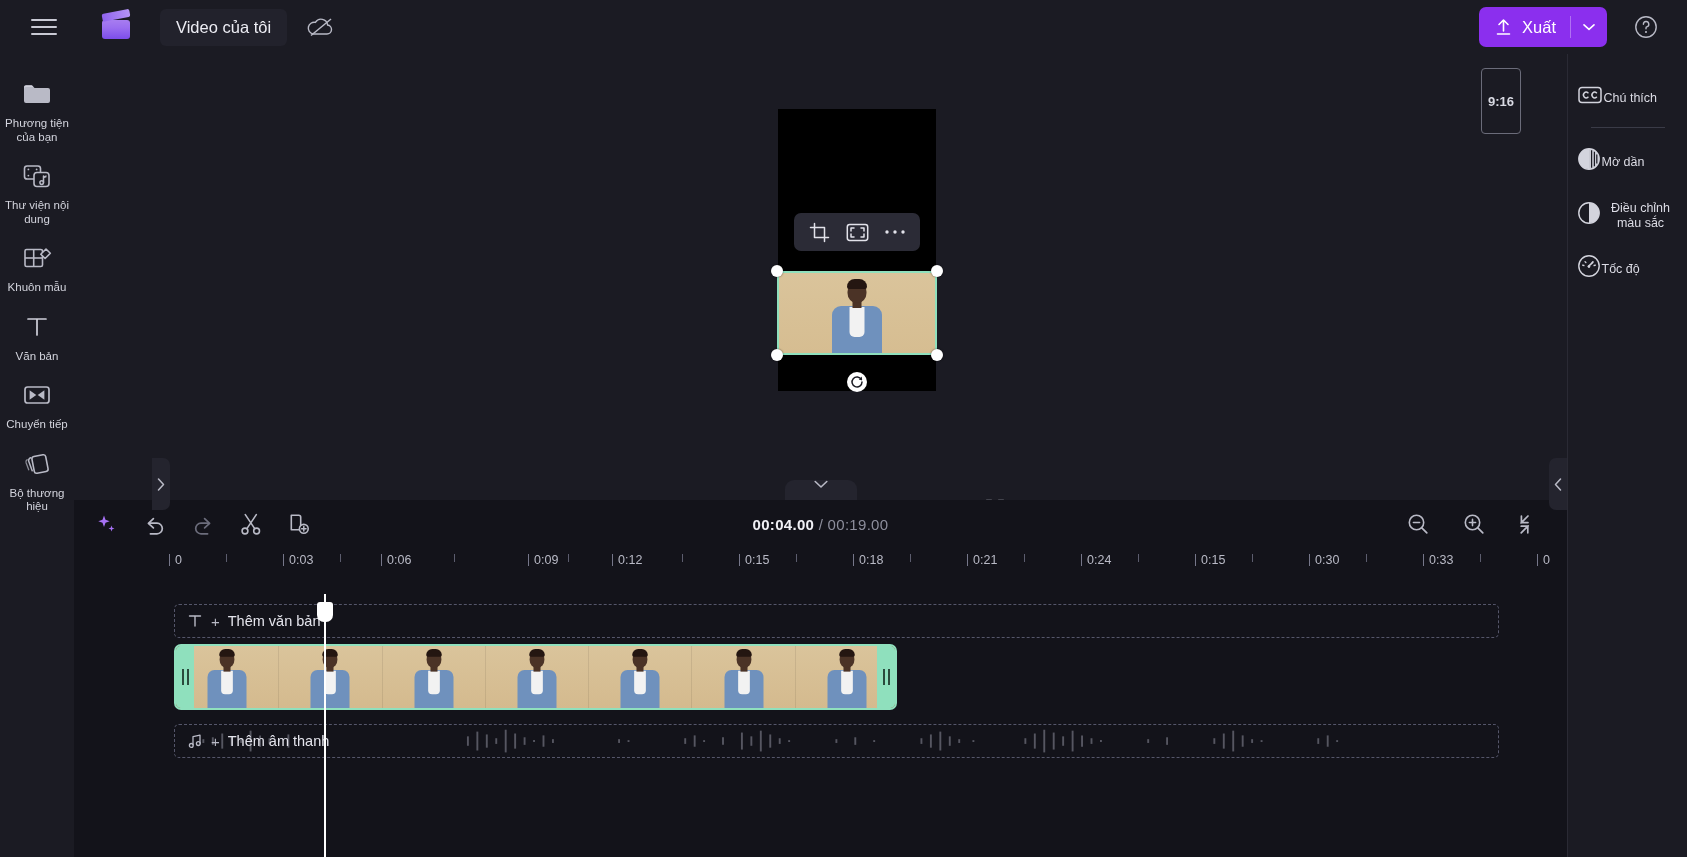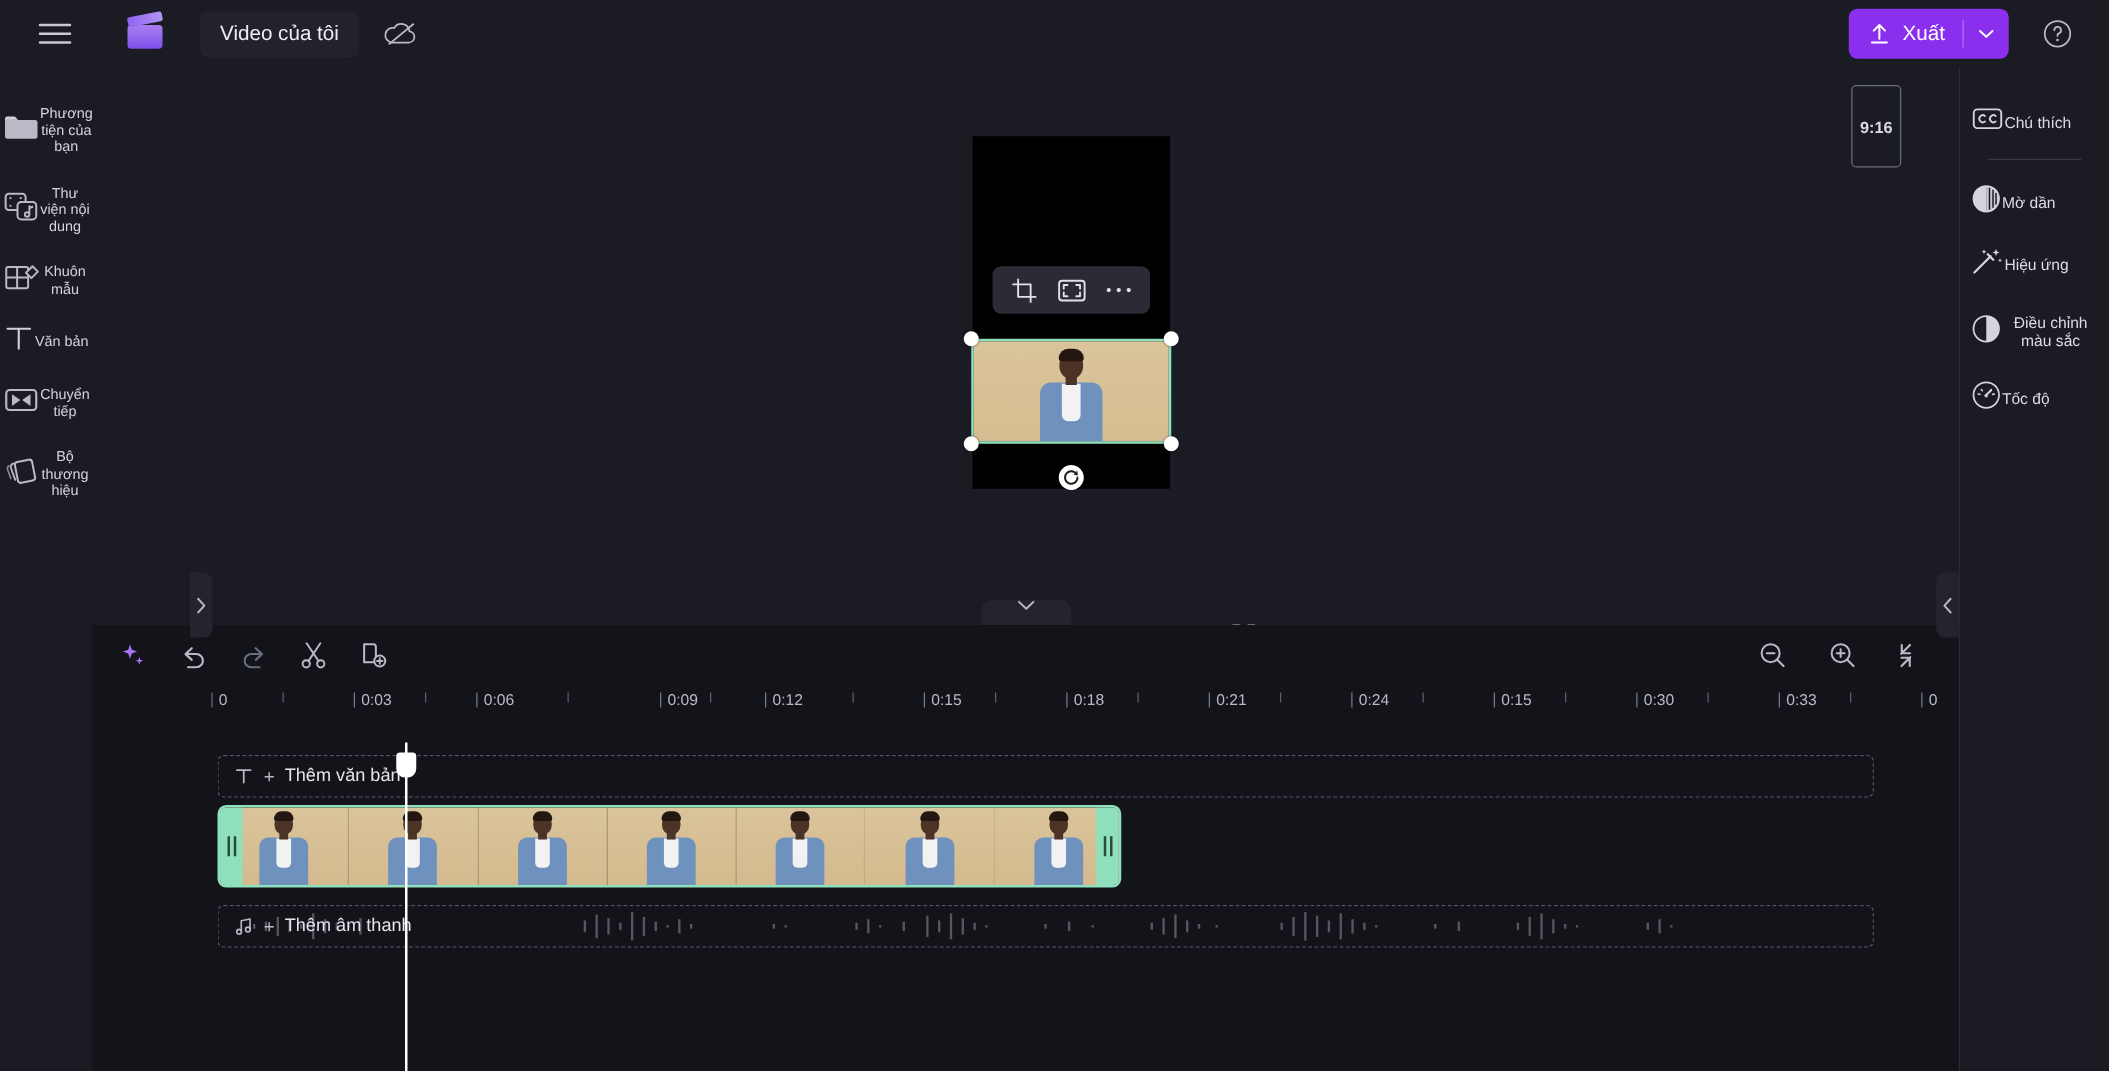--- a/index.html
+++ b/index.html
@@ -42,21 +42,21 @@
   .help-btn { width:42px; height:42px; margin-left:18px; margin-right:4px; display:flex; align-items:center; justify-content:center; cursor:pointer; }
 
   
   .body { flex:1; display:flex; position:relative; min-height:0; }
 
   
   .leftrail {
     width:74px; min-width:74px; background:#1b1b23; padding-top:14px;
     display:flex; flex-direction:column; align-items:center; position:relative; z-index:20;
   }
-  .rail-item { width:74px; padding:10px 2px 6px; display:flex; flex-direction:row; align-items:center; cursor:pointer; }
+  .rail-item { width:74px; padding:10px 2px 6px; display:flex; flex-direction:column; align-items:center; cursor:pointer; }
   .rail-item .ic { height:32px; display:flex; align-items:center; justify-content:center; }
   .rail-item .tx { margin-top:7px; font-size:11.5px; line-height:13.5px; text-align:center; color:#d3d4dd; max-width:70px; }
 
   
   .center { flex:1; display:flex; flex-direction:column; min-width:0; background:#1b1b23; position:relative; }
   .stage { flex:1; position:relative; background:#1b1b23; min-height:0; }
 
   .ratio-badge {
     position:absolute; right:46px; top:14px; width:40px; height:66px;
     border:1px solid #6b6c7a; border-radius:4px; display:flex; align-items:center; justify-content:center;
@@ -440,20 +440,23 @@
             </div>
             <div class="tbtn">
               <svg width="24" height="24" viewBox="0 0 24 24">
                   <path d="M4.3 3.3h7.4a2 2 0 0 1 2 2v10.4a2 2 0 0 1-2 2H4.3z" fill="none" stroke="#b9bac6" stroke-width="1.6" stroke-linejoin="round"></path>
                   <circle cx="16.8" cy="16.8" r="4.4" fill="#13131a" stroke="#b9bac6" stroke-width="1.6"></circle>
                   <path d="M16.8 14.6v4.4M14.6 16.8h4.4" stroke="#b9bac6" stroke-width="1.5" stroke-linecap="round"></path>
                 </svg>
             </div>
           </div>
 
+          <div class="timecode">
+            <span class="cur">00:04.00</span><span class="tot"> / </span><span class="tot">00:19.00</span>
+          </div>
 
           <div class="tl-right">
             <div class="tbtn">
               <svg width="24" height="24" viewBox="0 0 24 24">
                   <circle cx="10.5" cy="10.5" r="7.2" fill="none" stroke="#b9bac6" stroke-width="1.6"></circle>
                   <path d="M7.4 10.5h6.2" stroke="#b9bac6" stroke-width="1.6" stroke-linecap="round"></path>
                   <path d="M15.8 15.8l5 5" stroke="#b9bac6" stroke-width="1.7" stroke-linecap="round"></path>
                 </svg>
             </div>
             <div class="tbtn">
@@ -753,32 +756,20 @@
               <circle cx="13" cy="13" r="10.2" fill="none" stroke="#d3d4dd" stroke-width="1.4"></circle>
               <path d="M13 2.8a10.2 10.2 0 0 1 0 20.4z" fill="#d3d4dd" opacity=".95"></path>
               <path d="M13 2.8a10.2 10.2 0 0 0 0 20.4z" fill="#d3d4dd"></path>
               <path d="M15.6 4.2v17.6M18.4 5.8v14.4M20.8 8.4v9.2" stroke="#1b1b23" stroke-width="1.2"></path>
             </svg>
         </div>
         <div class="tx">Mờ dần</div>
       </div>
 
 
-      <div class="rr-item">
-        <div class="ic">
-          <svg width="28" height="26" viewBox="0 0 28 26">
-              <path d="M3.5 22l13-13" stroke="#d3d4dd" stroke-width="1.8" stroke-linecap="round"></path>
-              <path d="M14.2 7.4l4.4 4.4" stroke="#d3d4dd" stroke-width="1.8" stroke-linecap="round"></path>
-              <path d="M20.8 3.2l.8 2 2 .8-2 .8-.8 2-.8-2-2-.8 2-.8z" fill="#d3d4dd"></path>
-              <path d="M11.2 3.4l.55 1.4 1.4.55-1.4.55-.55 1.4-.55-1.4-1.4-.55 1.4-.55z" fill="#d3d4dd"></path>
-              <path d="M24 10.6l.45 1.2 1.2.45-1.2.45-.45 1.2-.45-1.2-1.2-.45 1.2-.45z" fill="#d3d4dd"></path>
-            </svg>
-        </div>
-        <div class="tx">Hiệu ứng</div>
-      </div>
 
       <div class="rr-item">
         <div class="ic">
           <svg width="26" height="26" viewBox="0 0 26 26">
               <circle cx="13" cy="13" r="10.2" fill="none" stroke="#d3d4dd" stroke-width="1.4"></circle>
               <path d="M13 2.8a10.2 10.2 0 0 1 0 20.4z" fill="#d3d4dd"></path>
             </svg>
         </div>
         <div class="tx">Điều chỉnh màu sắc</div>
       </div>

